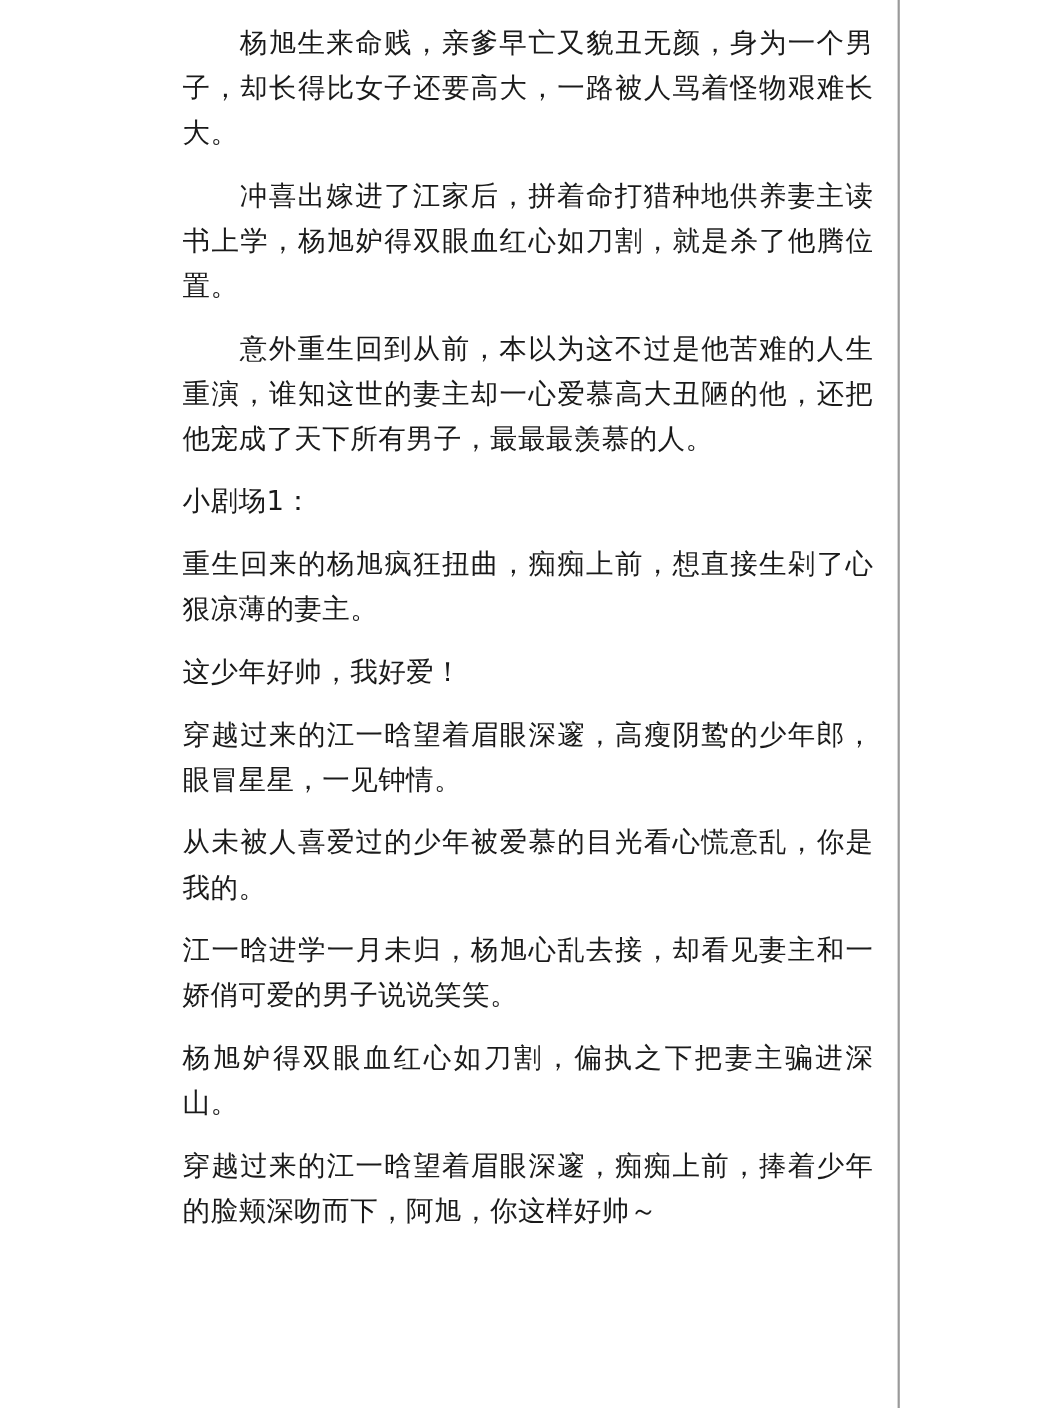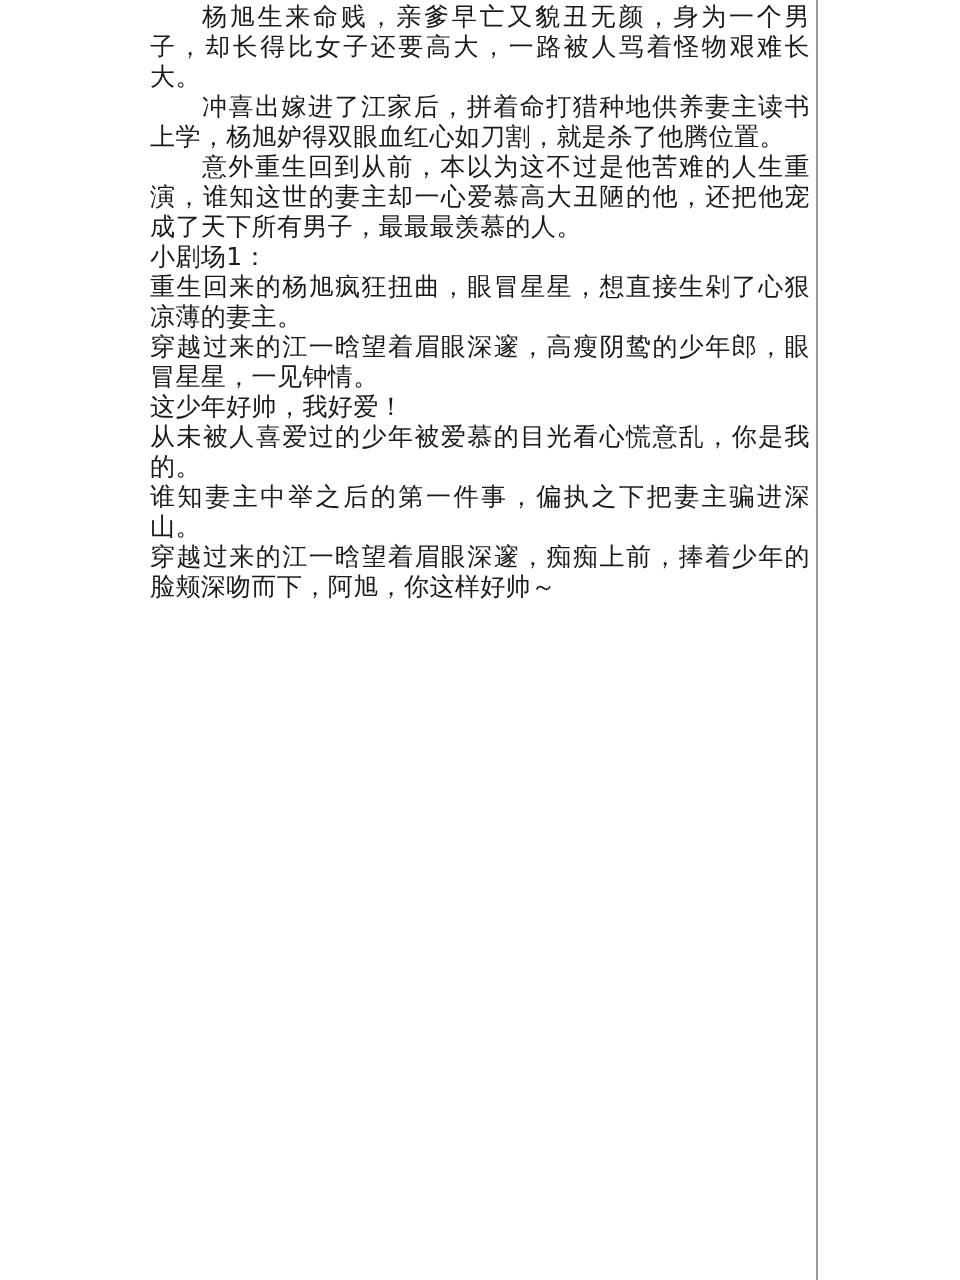--- a/index.html
+++ b/index.html
@@ -15,23 +15,23 @@
     font-family: "DejaVu Sans", "Liberation Sans", sans-serif;
     color: #1a1a1a;
   }
   .page {
     position: absolute;
     left: 150px;
     top: 2px;
     width: 660px;
   }
   .para {
-    margin: 0;
+    margin: 16px;
     font-size: 25px;
-    line-height: 30px;
+    line-height: 41px;
     letter-spacing: 0.4px;
     word-break: break-all;
     text-align: justify;
   }
   .para.indent {
     text-indent: 52px;
   }
   .page-edge {
     position: absolute;
     left: 816px;
@@ -42,21 +42,22 @@
   }
 </style>
 </head>
 <body>
 
 <div class="page">
   <p class="para indent">杨旭生来命贱，亲爹早亡又貌丑无颜，身为一个男子，却长得比女子还要高大，一路被人骂着怪物艰难长大。</p>
   <p class="para indent">冲喜出嫁进了江家后，拼着命打猎种地供养妻主读书上学，杨旭妒得双眼血红心如刀割，就是杀了他腾位置。</p>
   <p class="para indent">意外重生回到从前，本以为这不过是他苦难的人生重演，谁知这世的妻主却一心爱慕高大丑陋的他，还把他宠成了天下所有男子，最最最羡慕的人。</p>
   <p class="para">小剧场1：</p>
-  <p class="para">重生回来的杨旭疯狂扭曲，眼冒星星，想直接生剁了心狠凉薄的妻主。</p>
+  <p class="para">重生回来的杨旭疯狂扭曲，痴痴上前，想直接生剁了心狠凉薄的妻主。</p>
+  <p class="para">这少年好帅，我好爱！</p>
   <p class="para">穿越过来的江一晗望着眉眼深邃，高瘦阴鸷的少年郎，眼冒星星，一见钟情。</p>
-  <p class="para">这少年好帅，我好爱！</p>
   <p class="para">从未被人喜爱过的少年被爱慕的目光看心慌意乱，你是我的。</p>
-  <p class="para">谁知妻主中举之后的第一件事，偏执之下把妻主骗进深山。</p>
+  <p class="para">江一晗进学一月未归，杨旭心乱去接，却看见妻主和一娇俏可爱的男子说说笑笑。</p>
+  <p class="para">杨旭妒得双眼血红心如刀割，偏执之下把妻主骗进深山。</p>
   <p class="para">穿越过来的江一晗望着眉眼深邃，痴痴上前，捧着少年的脸颊深吻而下，阿旭，你这样好帅～</p>
 </div>
 
 <div class="page-edge"></div>
 
 </body></html>

